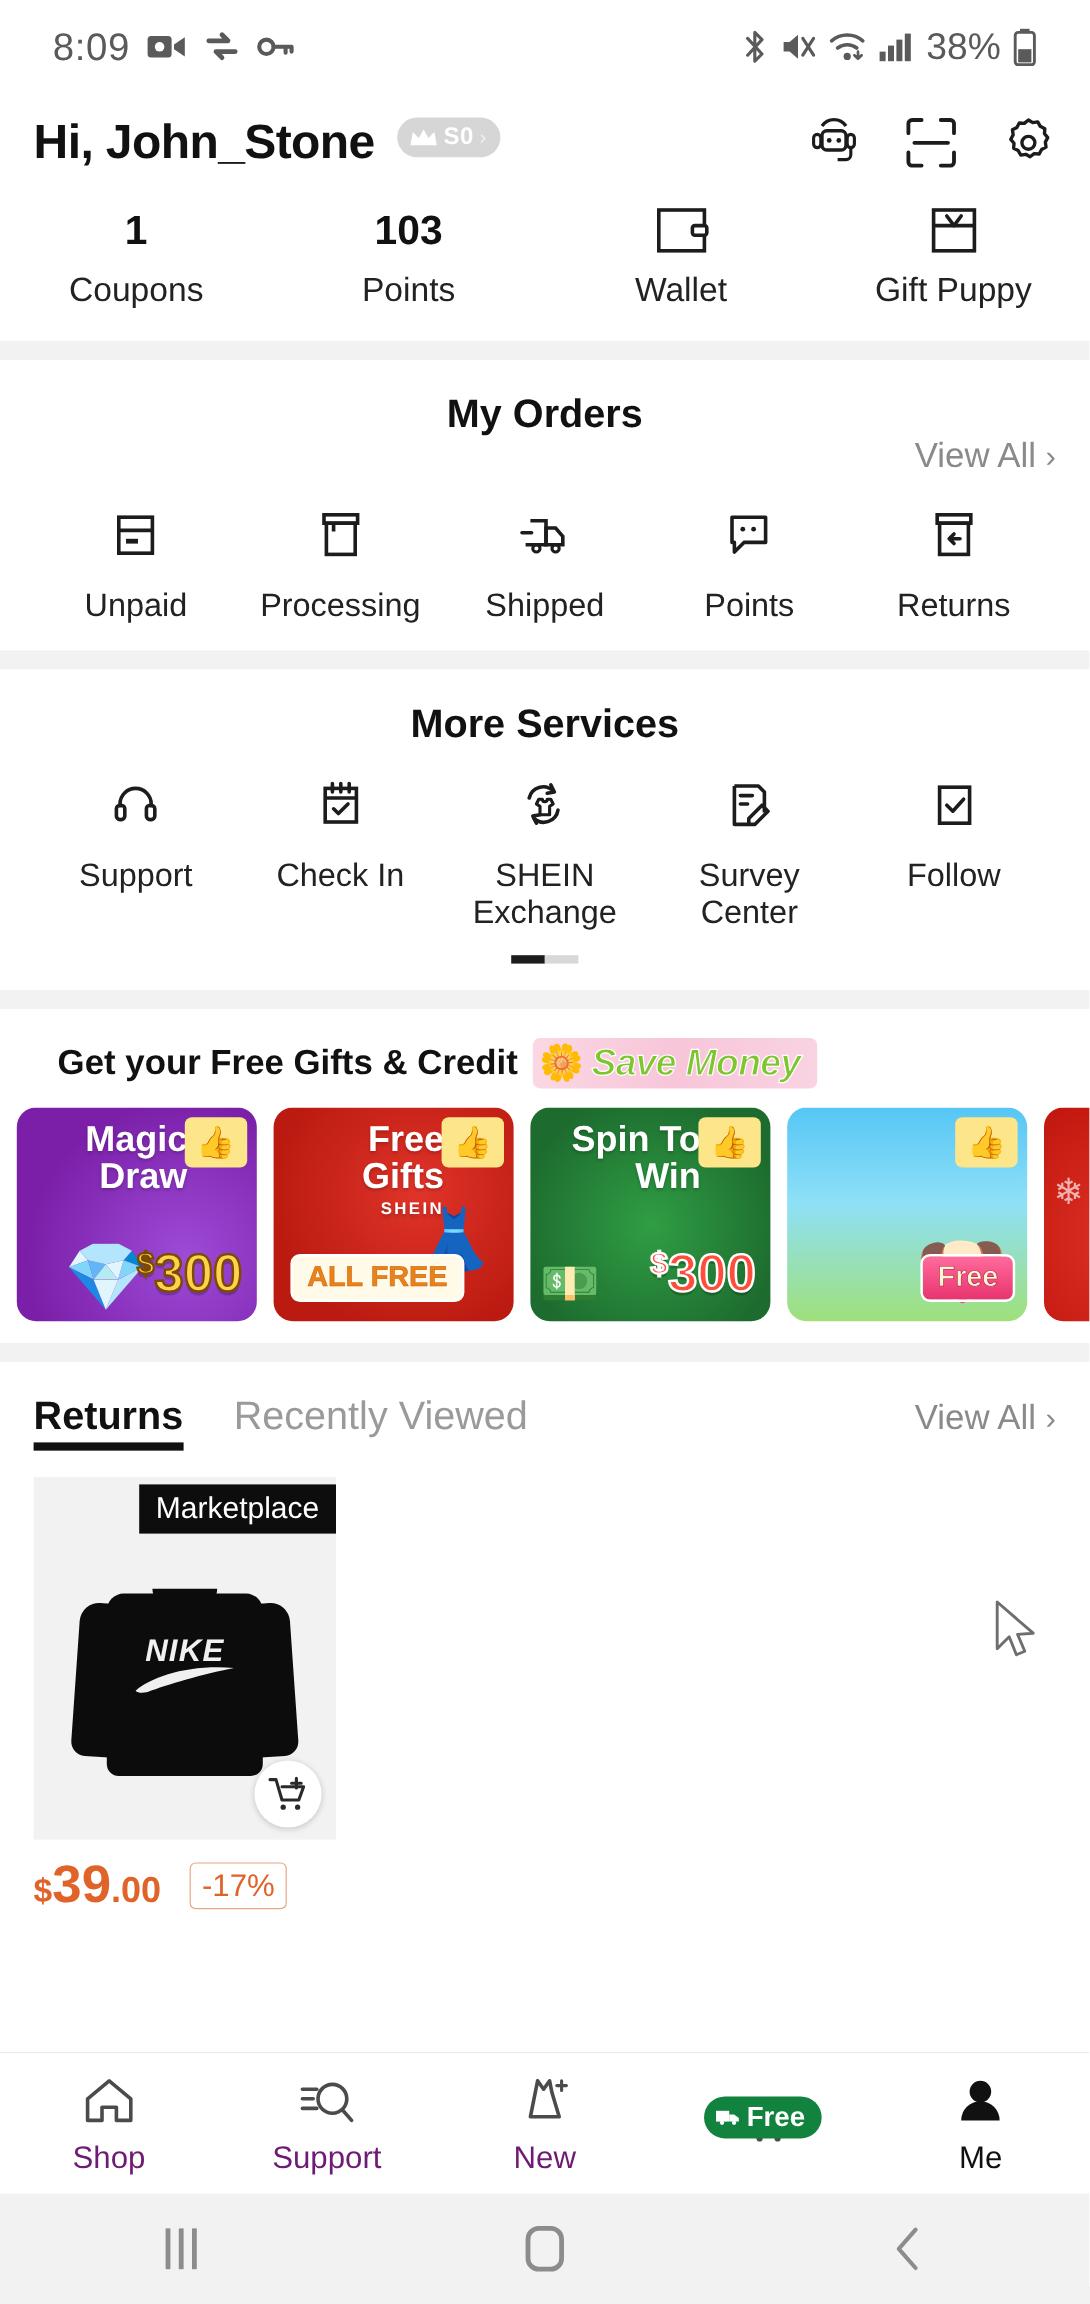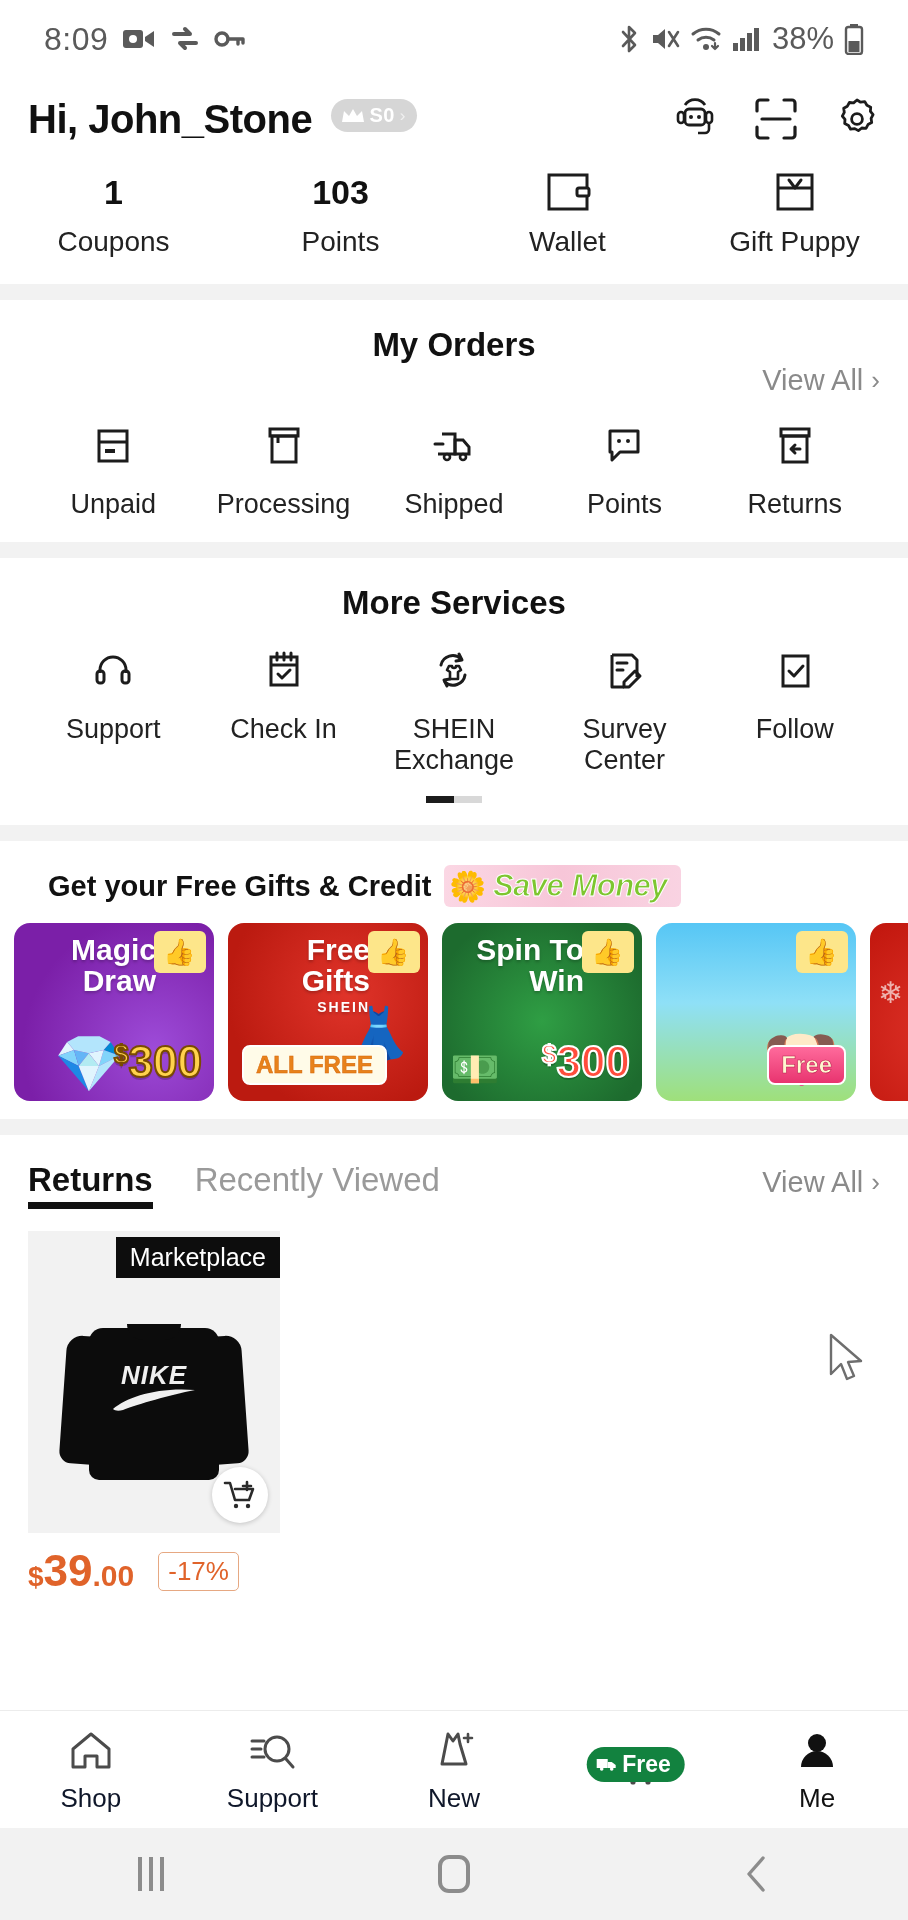--- a/index.html
+++ b/index.html
@@ -215,21 +215,21 @@
 
   
   .bottom-nav {
     position: absolute; left: 0; right: 0; bottom: 92px;
     height: 118px; background: #fff;
     border-top: 1px solid #ececec;
     display: flex; align-items: center;
   }
   .nav-cell { flex: 1; text-align: center; position: relative; }
   .nav-ico { height: 52px; display: flex; align-items: center; justify-content: center; }
-  .nav-label { font-size: 26px; color: #0f172a; margin-top: 6px; }
+  .nav-label { font-size: 26px; color: #701a75; margin-top: 6px; }
   .nav-cell.active .nav-label { color: #111; }
   .free-badge {
     position: absolute; left: 50%; transform: translateX(-50%);
     bottom: 14px;
     background: #12823f; color: #fff; border-radius: 18px;
     font-size: 23px; font-weight: 600;
     padding: 4px 14px 4px 9px;
     display: inline-flex; align-items: center; gap: 5px;
   }
 

